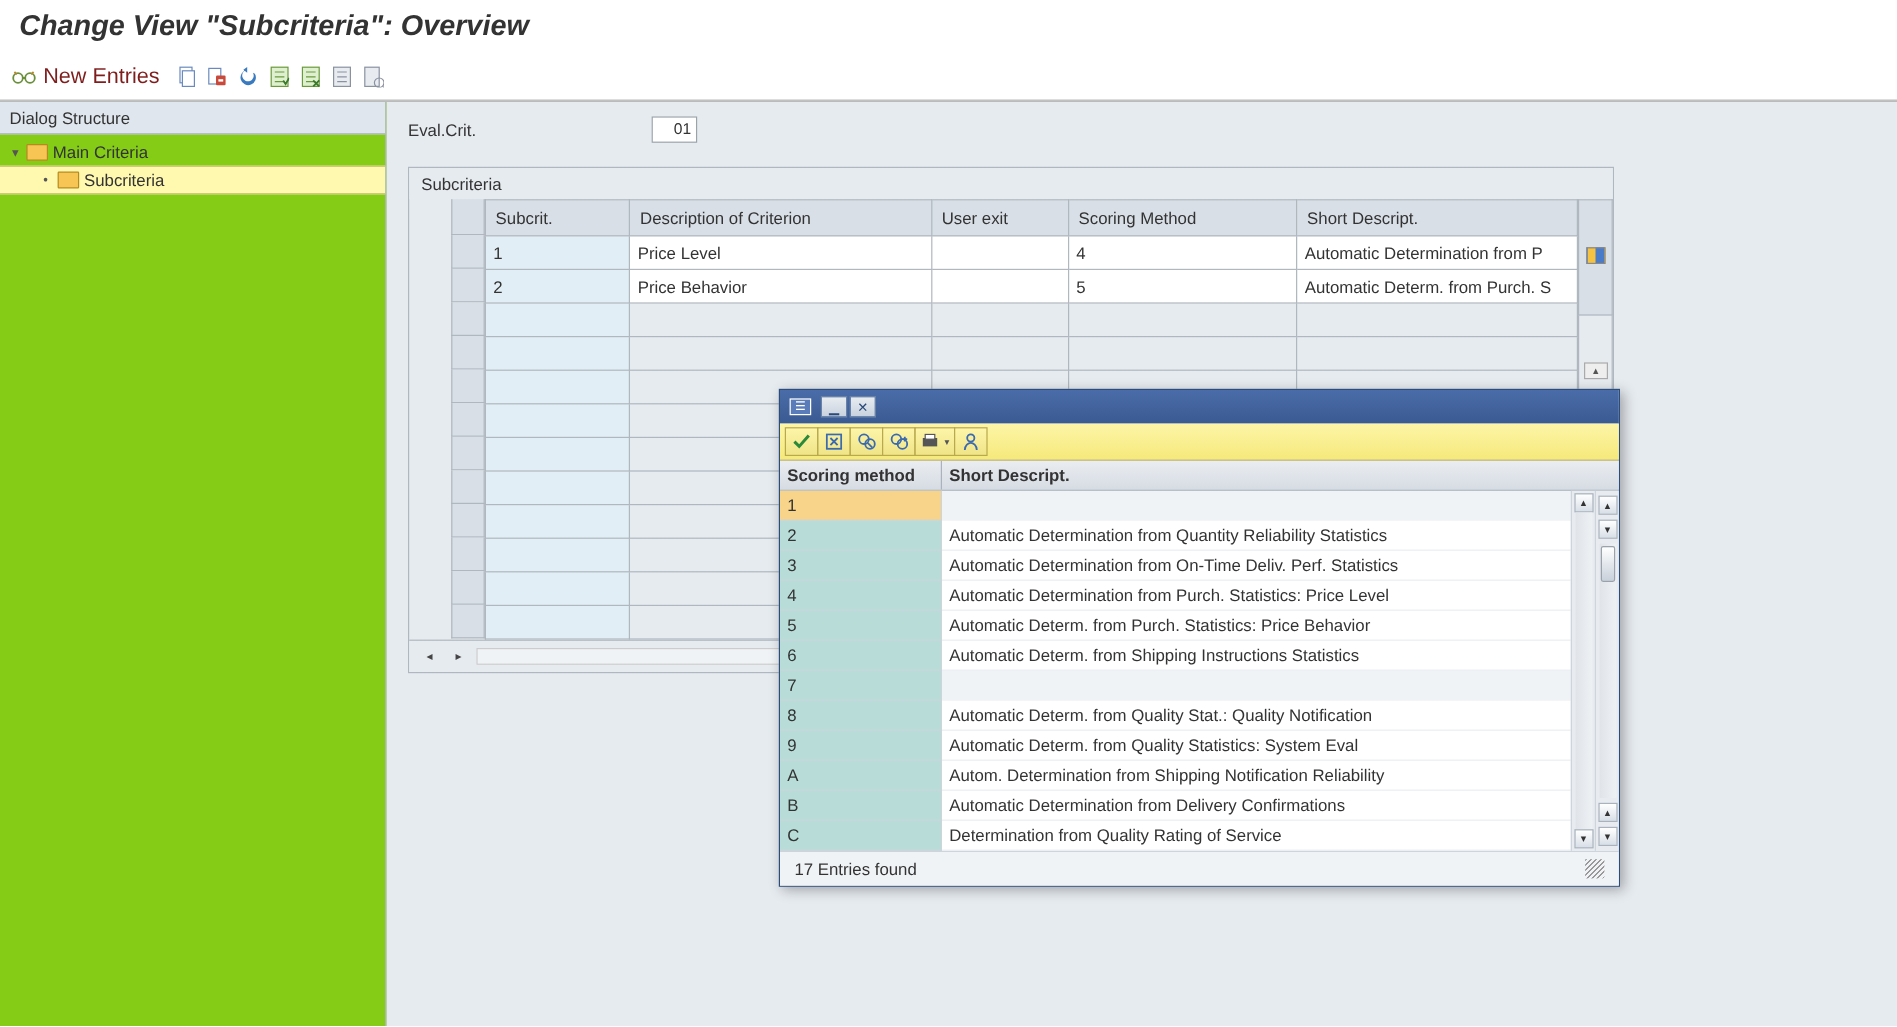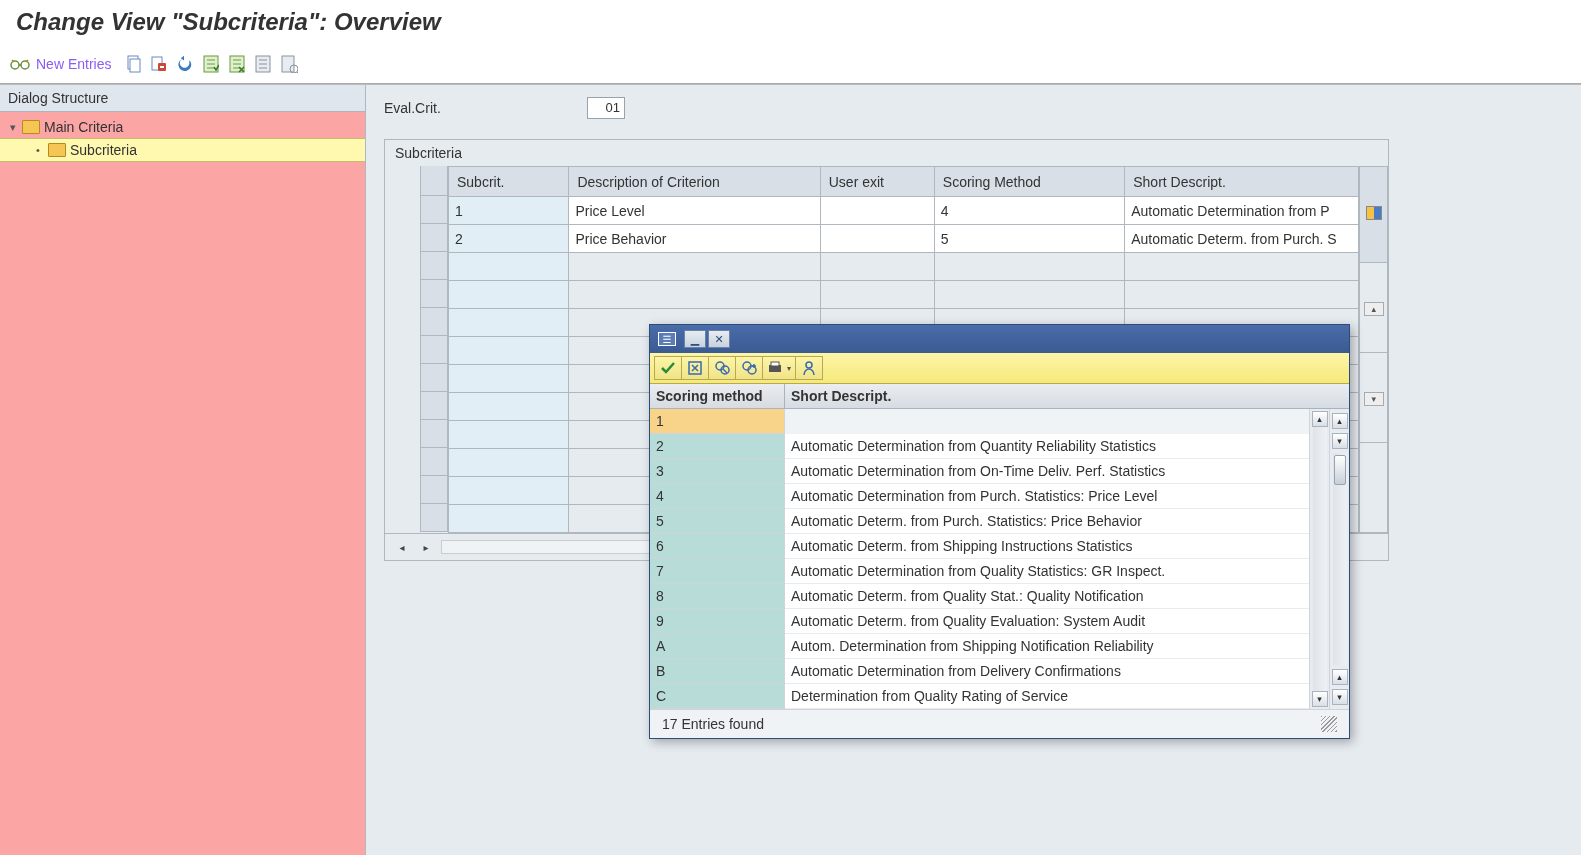--- a/index.html
+++ b/index.html
@@ -4,25 +4,25 @@
 <style>
 * { box-sizing: border-box; margin: 0; padding: 0; font-family: Arial, sans-serif; }
 body { background: #fff; font-size: 13px; color: #333; width: 1581px; height: 856px; overflow: hidden; position: relative; }
 
 
 .page-title { font-size: 24px; font-weight: bold; font-style: italic; padding: 8px 16px; color: #333; }
 
 
 .toolbar { display: flex; align-items: center; gap: 6px; padding: 4px 10px; border-bottom: 1px solid #aaa; height: 40px; }
 .tb-icon { width: 20px; height: 20px; display: inline-flex; align-items: center; justify-content: center; cursor: pointer; }
-.tb-label { font-size: 14px; color: #8b5cf6; margin-right: 6px; }
+.tb-label { font-size: 18px; color: #7f1d1d; margin-right: 6px; }
 
 
 .main-panel { display: flex; background: #e6ebf0; height: calc(856px - 85px); border-top: 1px solid #bbb; }
-.left-panel { width: 366px; background: #fca5a5; border-right: 1px solid #b0b7bf; }
+.left-panel { width: 322px; background: #84cc16; border-right: 1px solid #b0b7bf; }
 .left-header { background: #dfe6ed; border-bottom: 1px solid #acb4bd; padding: 5px 8px; font-size: 14px; }
 .tree { padding: 4px 0; }
 .tree-item { display: flex; align-items: center; padding: 3px 6px; cursor: pointer; font-size: 14px; }
 .tree-item.level-1 { padding-left: 10px; }
 .tree-item.level-2 { padding-left: 36px; }
 .tree-item.selected { background: #fff9b0; border: 1px solid #c5bd6e; border-left: none; border-right: none; }
 .tree-toggle { width: 10px; color: #555; font-size: 11px; margin-right: 2px; }
 .folder-icon { width: 18px; height: 14px; margin-right: 4px; }
 .folder-closed { background: #f7c553; border: 1px solid #b58a1f; border-radius: 1px; }
 .folder-open { background: #f7c553; border: 1px solid #b58a1f; border-radius: 1px; position: relative; }
@@ -410,29 +410,28 @@
         <div class="popup-row">
           <div class="col-a">5</div>
           <div class="col-b">Automatic Determ. from Purch. Statistics: Price Behavior</div>
         </div>
         <div class="popup-row">
           <div class="col-a">6</div>
           <div class="col-b">Automatic Determ. from Shipping Instructions Statistics</div>
         </div>
         <div class="popup-row">
           <div class="col-a">7</div>
-          <div class="col-b">Automatic Determination from Quality Statistics: GR Inspect.</div>
         </div>
         <div class="popup-row">
           <div class="col-a">8</div>
           <div class="col-b">Automatic Determ. from Quality Stat.: Quality Notification</div>
         </div>
         <div class="popup-row">
           <div class="col-a">9</div>
-          <div class="col-b">Automatic Determ. from Quality Evaluation: System Audit</div>
+          <div class="col-b">Automatic Determ. from Quality Statistics: System Eval</div>
         </div>
         <div class="popup-row">
           <div class="col-a">A</div>
           <div class="col-b">Autom. Determination from Shipping Notification Reliability</div>
         </div>
         <div class="popup-row">
           <div class="col-a">B</div>
           <div class="col-b">Automatic Determination from Delivery Confirmations</div>
         </div>
         <div class="popup-row">

